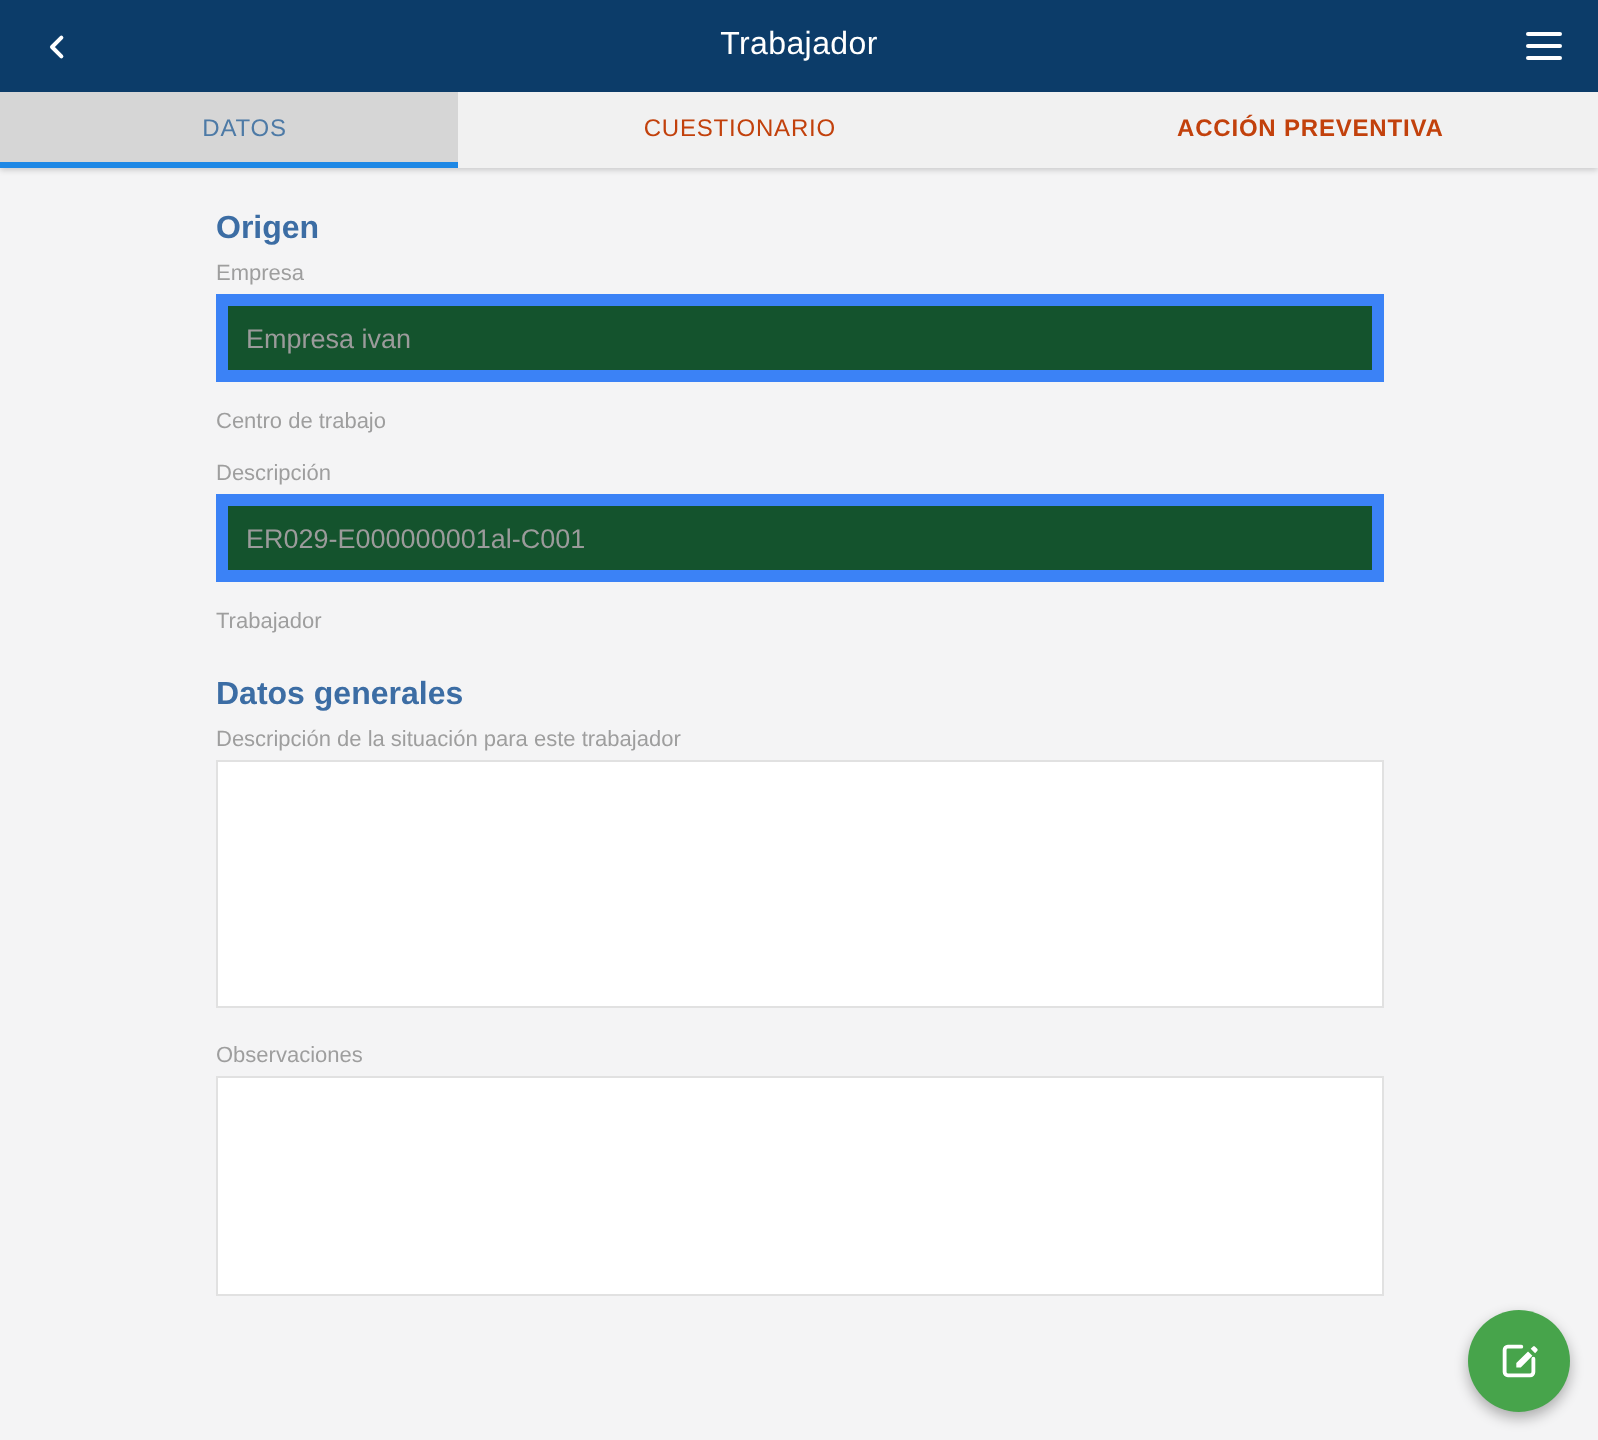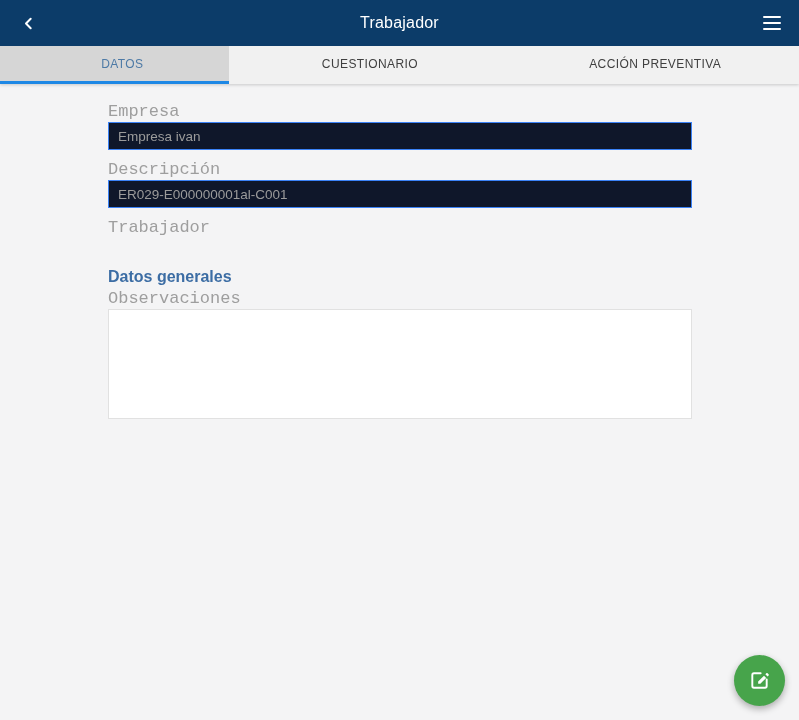--- a/index.html
+++ b/index.html
@@ -57,64 +57,63 @@
     box-shadow: 0 1px 3px rgba(0,0,0,0.18);
     position: relative;
     z-index: 2;
   }
   .tab {
     display: flex;
     align-items: center;
     justify-content: center;
     font-size: 12px;
     letter-spacing: 0.4px;
-    color: #404040;
+    color: #c2410c;
     border-bottom: 3px solid transparent;
     cursor: pointer;
     user-select: none;
   }
   .tab-0 { width: 28.6%; }
   .tab-1 { width: 35.4%; }
-  .tab-2 { width: 36%; }
+  .tab-2 { width: 36%; font-weight: bold; }
   .tab.active {
     background: #d6d6d6;
     border-bottom-color: #1e88e5;
     color: #4d7aa6;
     padding-left: 16px;
   }
 
   
   .content {
     height: 636px;
     overflow: hidden;
     padding: 22px 107px 0 108px;
   }
   .section-title {
     font-size: 16px;
     font-weight: bold;
     color: #3c6da4;
     line-height: 18px;
     margin-bottom: 7px;
   }
-  .section-title.second { margin-top: 34px; }
+  .section-title.second { margin-top: 22px; }
   .field { margin-bottom: 14px; }
   .field-label {
     display: block;
-    font-size: 17px;
+    font-size: 11px;
     line-height: 12px;
     color: #9e9e9e;
     margin-bottom: 4px;
-    font-family: Liberation Mono, monospace;
   }
   .field-label.bold { font-weight: bold; color: #707070; }
   .field-input {
     width: 100%;
-    height: 28px;
-    background: #0f172a;
-    border: 1px solid #3b82f6;
+    height: 44px;
+    background: #14532d;
+    border: 6px solid #3b82f6;
     border-radius: 0;
     padding: 0 9px;
     font-family: "Liberation Sans", sans-serif;
     font-size: 13.5px;
     color: #9b9b9b;
     outline: none;
   }
   .field-textarea {
     width: 100%;
     background: #ffffff;
@@ -174,43 +173,49 @@
   </header>
 
   <nav class="tabbar">
     <div class="tab tab-0 active">DATOS</div>
     <div class="tab tab-1">CUESTIONARIO</div>
     <div class="tab tab-2">ACCIÓN PREVENTIVA</div>
   </nav>
 
   <main class="content">
 
+    <div class="section-title">Origen</div>
 
     <div class="field">
       <label class="field-label">Empresa</label>
       <input class="field-input" type="text" readonly="" value="Empresa ivan" style="">
     </div>
 
     <div class="field">
+      <label class="field-label">Centro de trabajo</label>
     </div>
 
     <div class="field">
       <label class="field-label">Descripción</label>
       <input class="field-input" type="text" readonly="" value="ER029-E000000001al-C001" style="">
     </div>
 
     <div class="field">
       <label class="field-label">Trabajador</label>
     </div>
 
     <div class="field">
     </div>
 
     <div class="section-title second">Datos generales</div>
 
+    <div class="field ta-field">
+      <label class="field-label">Descripción de la situación para este trabajador</label>
+      <textarea class="field-textarea ta-desc" readonly="" style=""></textarea>
+    </div>
 
     <div class="field ta-field">
       <label class="field-label">Observaciones</label>
       <textarea class="field-textarea ta-obs" readonly="" style=""></textarea>
     </div>
 
   </main>
 
   <button class="fab">
     <span style="display:flex;">

